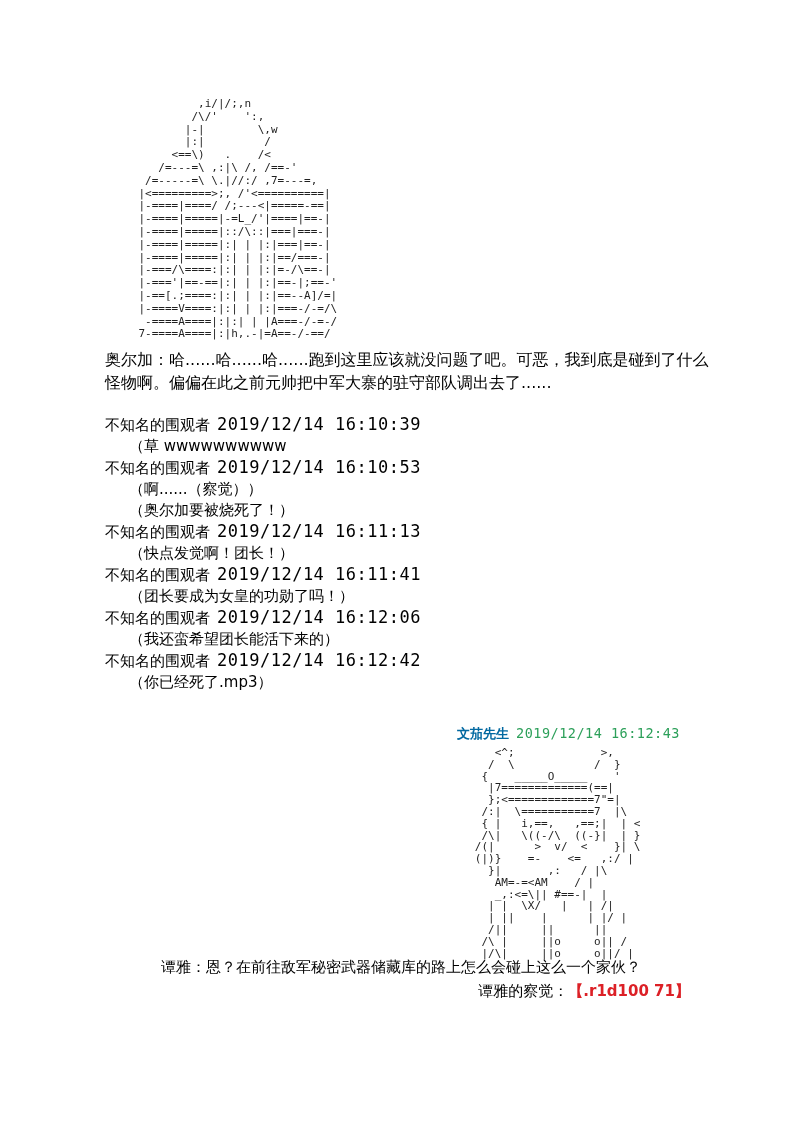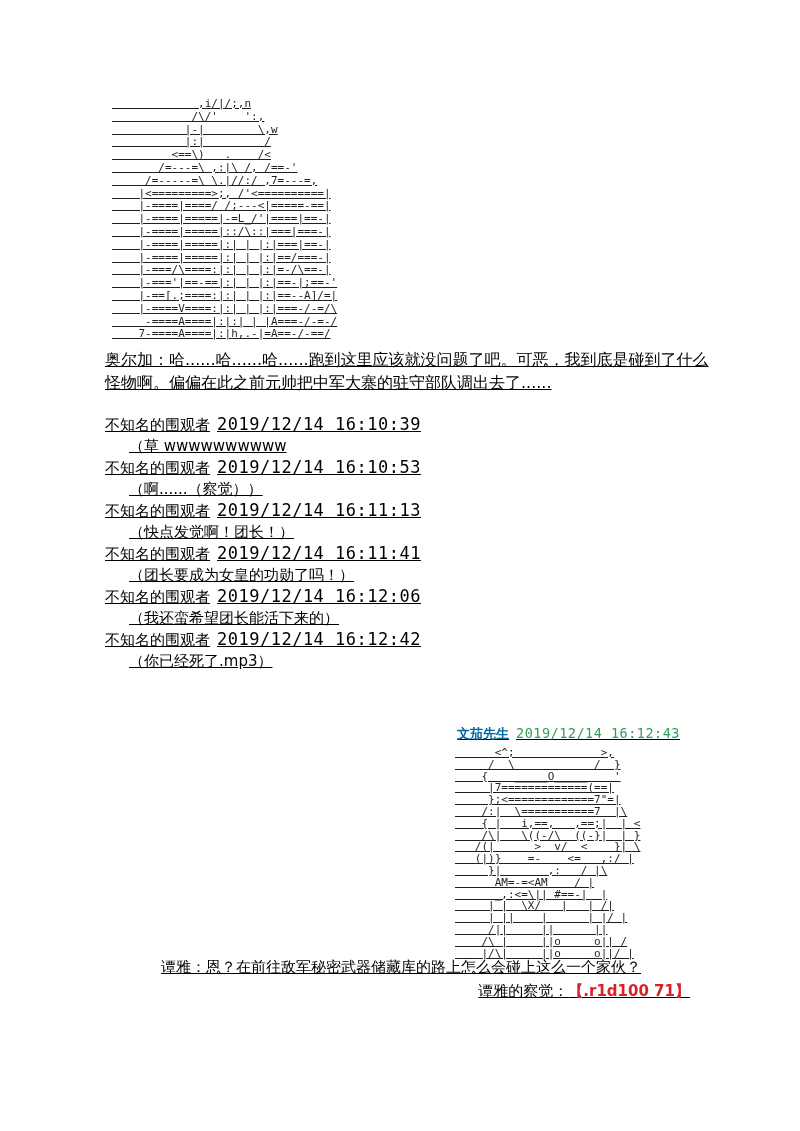--- a/index.html
+++ b/index.html
@@ -4,21 +4,21 @@
 <style>
   html, body { margin: 0; padding: 0; }
   body {
     width: 800px; height: 1131px;
     background: #ffffff;
     position: relative;
     font-family: "DejaVu Sans", sans-serif;
     color: #000000;
     overflow: hidden;
   }
-  .abs { position: absolute; text-decoration: underline; }
+  .abs { position: absolute; }
   .aa {
     font-family: "DejaVu Sans Mono", monospace;
     white-space: pre;
     color: #1f1f1f;
     margin: 0;
   }
   .aa-olga  { left: 112px; top: 98px;  font-size: 11px; line-height: 12.8px; }
   .aa-tanya { left: 455px; top: 747px; font-size: 11px; line-height: 11.8px; }
   .dialogue { margin: 0; font-size: 16px; line-height: 23px; }
   .olga-dialogue { left: 105px; top: 348px; width: 606px; }
@@ -86,20 +86,21 @@
     </div>
 
     <div class="comment">
       <div class="comment-head">
         <span class="c-name">不知名的围观者</span><span class="c-time">2019/12/14 16:10:53</span>
       </div>
       <div class="c-text">（啊......（察觉））</div>
     </div>
 
     <div class="comment">
+      <div class="c-text">（奥尔加要被烧死了！）</div>
     </div>
 
     <div class="comment">
       <div class="comment-head">
         <span class="c-name">不知名的围观者</span><span class="c-time">2019/12/14 16:11:13</span>
       </div>
       <div class="c-text">（快点发觉啊！团长！）</div>
     </div>
 
     <div class="comment">

